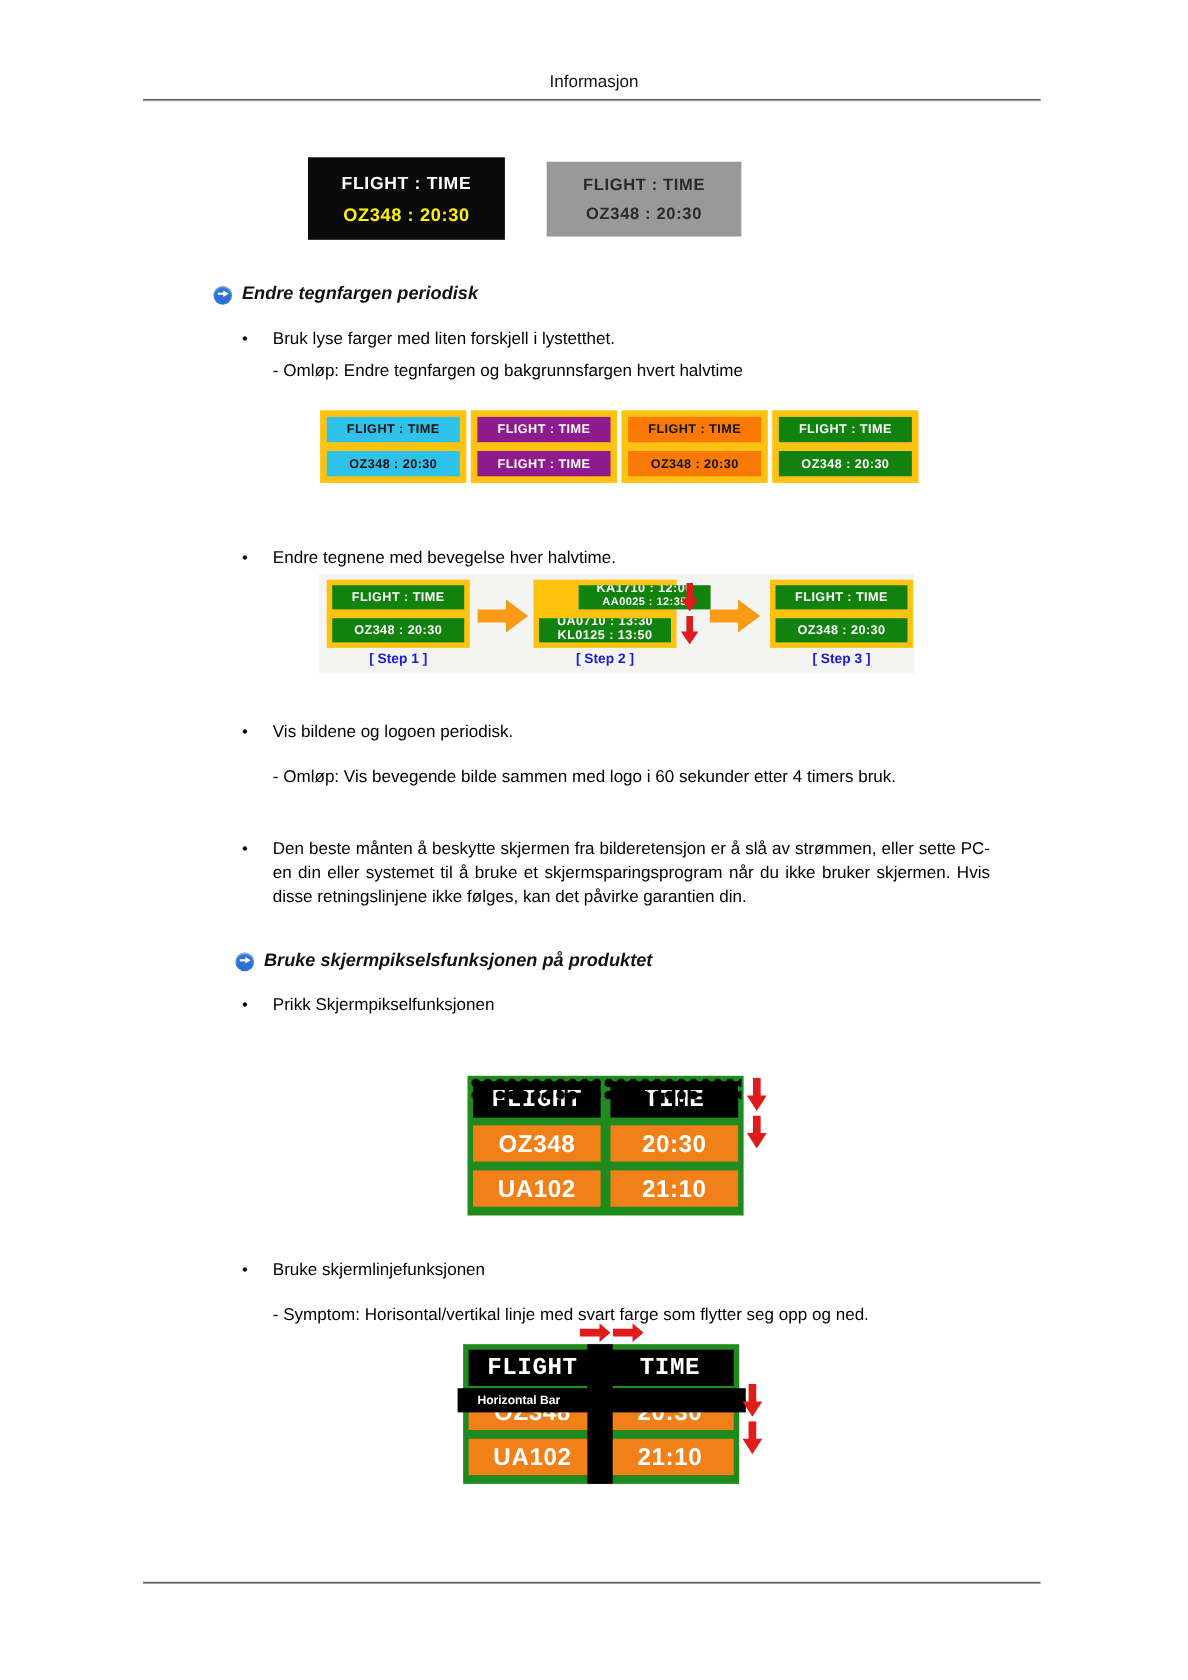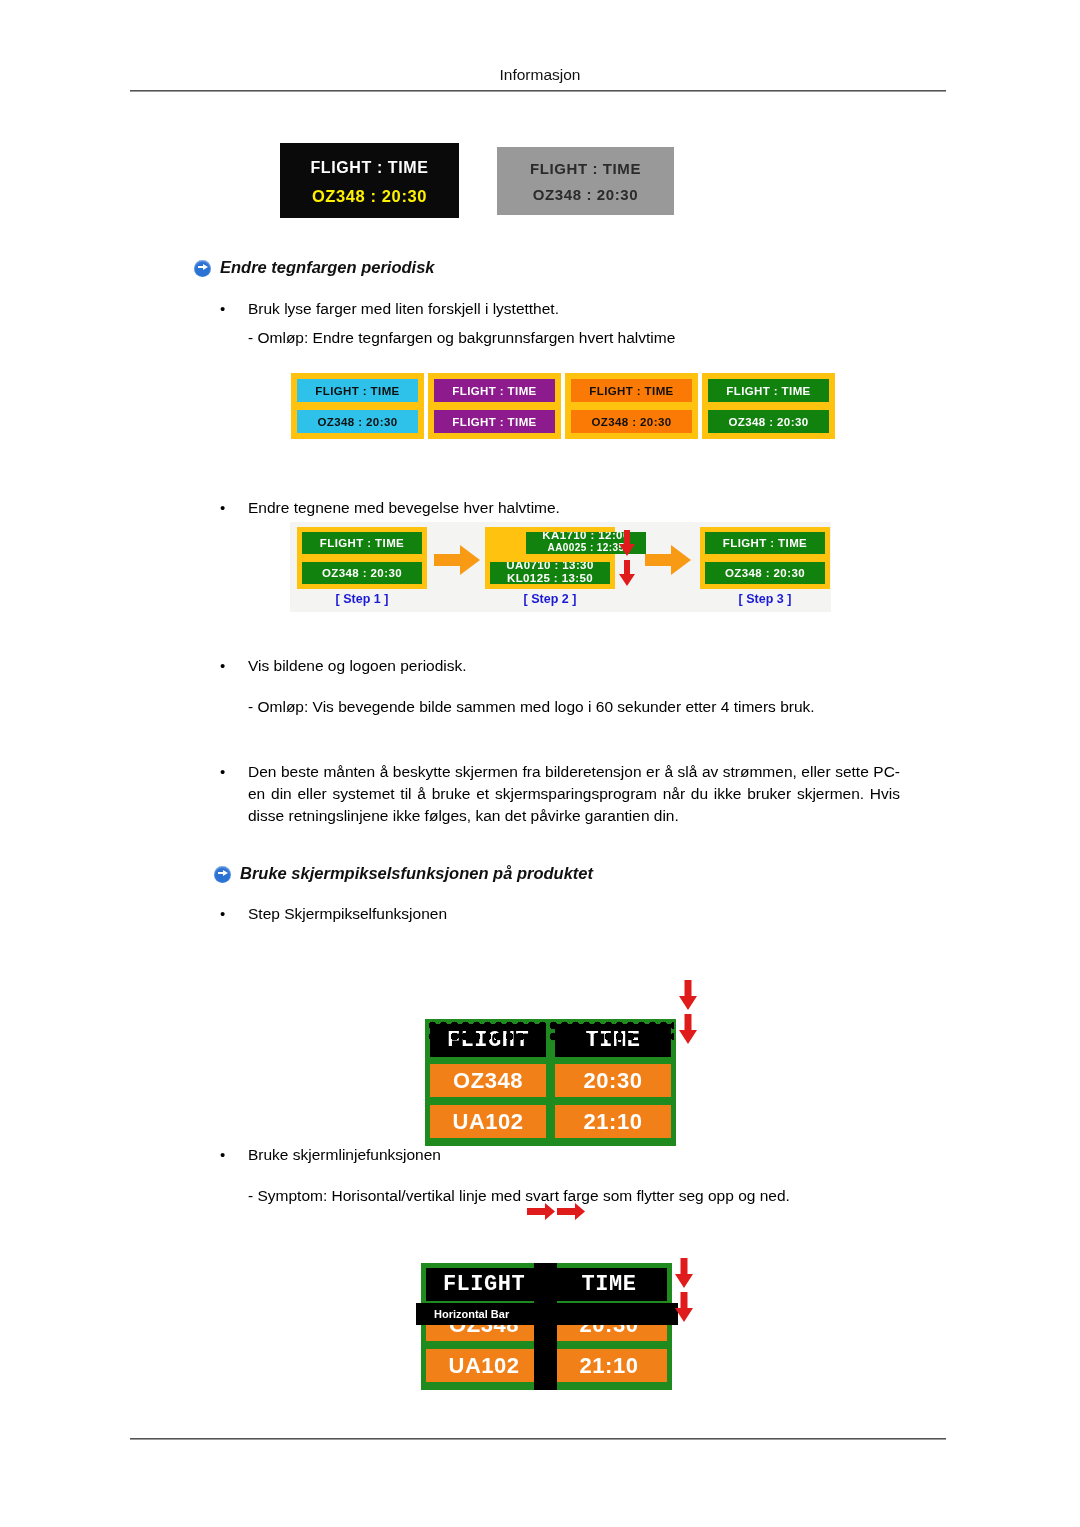--- a/index.html
+++ b/index.html
@@ -97,21 +97,21 @@
   .step-bg { position:absolute; background:#f4f4f2; }
 
   
   .arrow-orange { position:absolute; }
 
   
   .arrow-red-down { position:absolute; }
   .arrow-red-right { position:absolute; }
 
   
-  .board { position:absolute; background:#1f8b1f;margin-top:41px; }
+  .board { position:absolute; background:#1f8b1f; }
   .board .bcell {
     position:absolute;
     display:flex; align-items:center; justify-content:center;
     font-weight:bold; color:#ffffff; white-space:nowrap;
   }
   .board .bcell.hdr { background:#000000; font-size:22px; letter-spacing:0.5px;font-family:Liberation Mono, monospace; }
   .board .bcell.dat { background:#f28019; font-size:22px; letter-spacing:0.5px; }
 
   .dotmask { position:absolute; pointer-events:none;
     background-image:
@@ -237,21 +237,21 @@
     <span class="btxt">Den beste månten å beskytte skjermen fra bilderetensjon er å slå av strømmen, eller sette PC-en din eller systemet til å bruke et skjermsparingsprogram når du ikke bruker skjermen. Hvis disse retningslinjene ikke følges, kan det påvirke garantien din.</span>
   </div>
 
   <div class="section-head" style="top:864px;margin-left:20px;">
     <span class="head-icon"></span>
     <span>Bruke skjermpikselsfunksjonen på produktet</span>
   </div>
 
   <div class="bullet-row" style="top:903px;">
     <span class="dot">•</span>
-    <span class="btxt">Step Skjermpikselfunksjonen</span>
+    <span class="btxt">Prikk Skjermpikselfunksjonen</span>
   </div>
 
   <div class="board" style="left:425px; top:978px; width:251px; height:127px;">
     <div class="bcell hdr" style="left:5px; top:5px; width:116px; height:33px;">FLIGHT</div>
     <div class="bcell hdr" style="left:130px; top:5px; width:116px; height:33px;">TIME</div>
 
     <div class="bcell dat" style="left:5px; top:45px; width:116px; height:33px;">OZ348</div>
     <div class="bcell dat" style="left:130px; top:45px; width:116px; height:33px;">20:30</div>
 
     <div class="bcell dat" style="left:5px; top:86px; width:116px; height:33px;">UA102</div>

